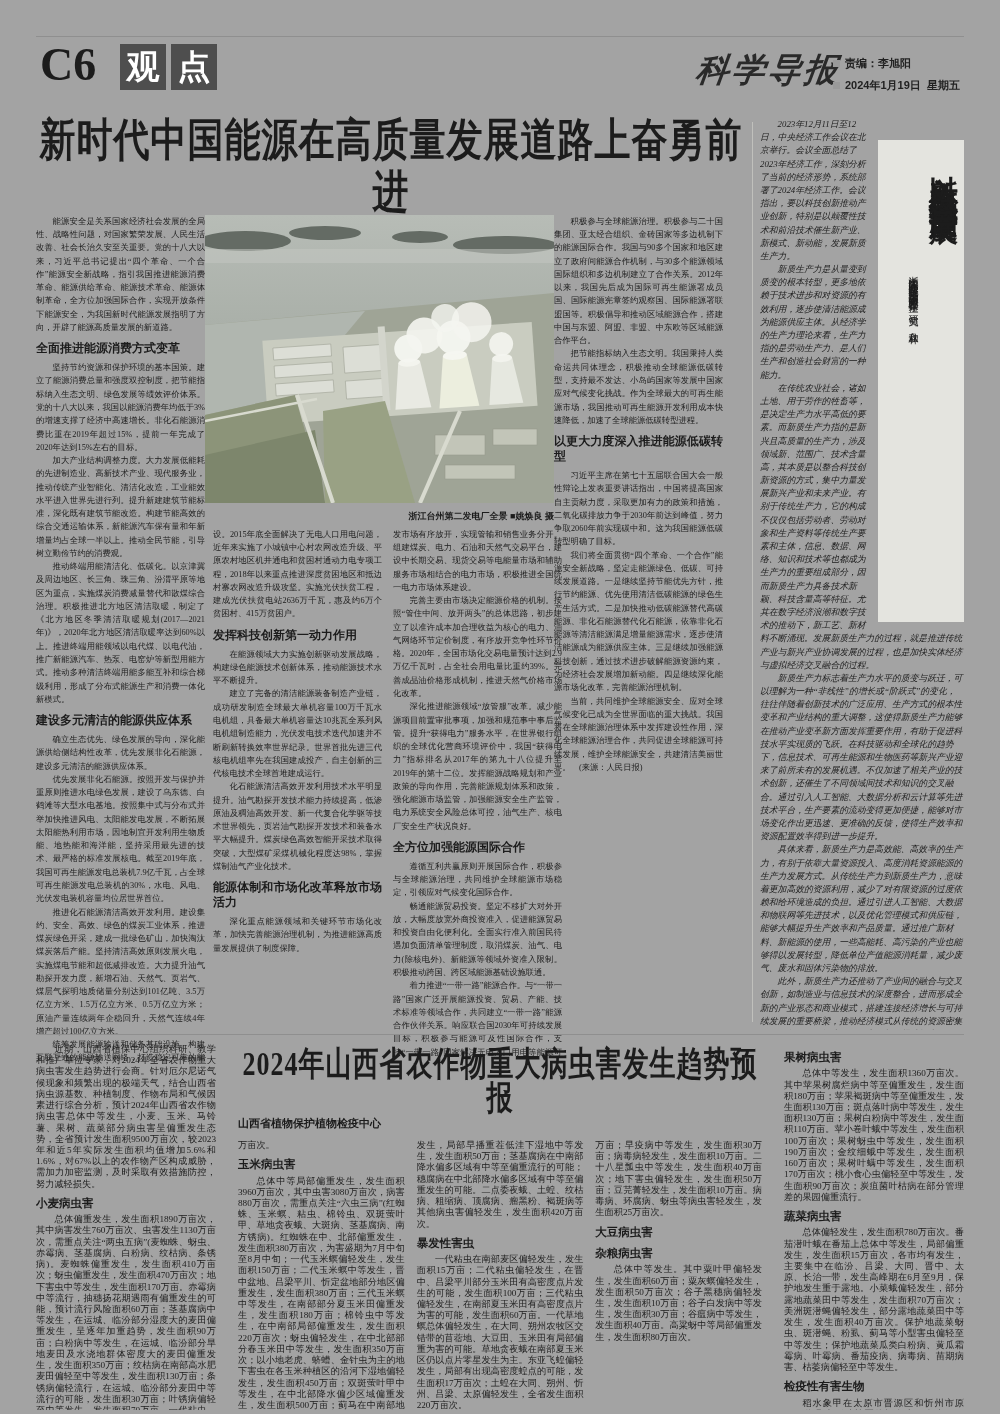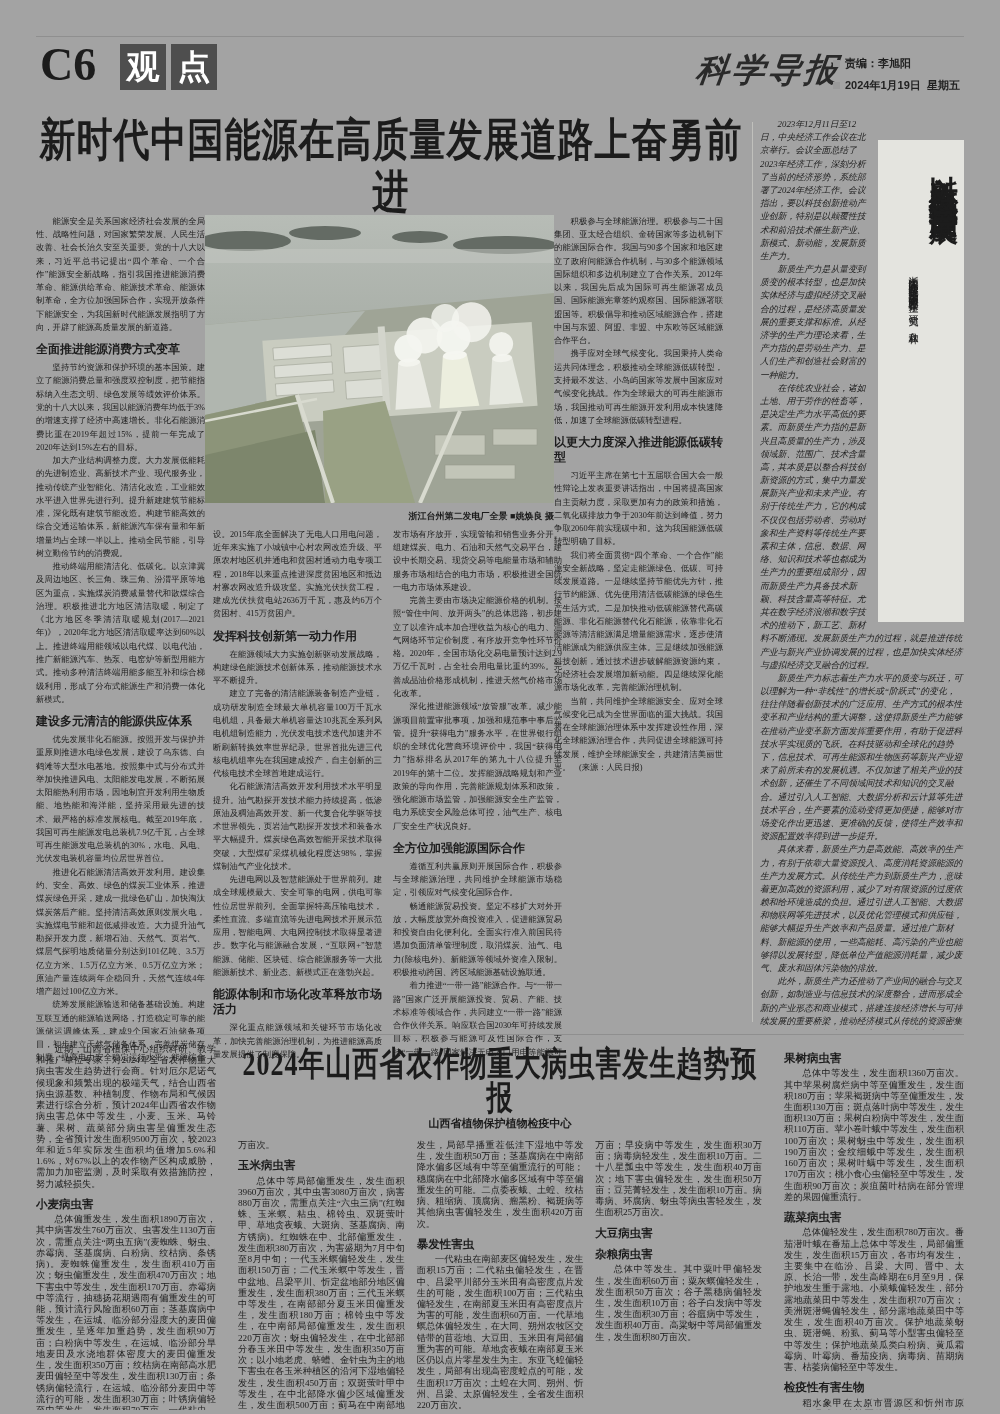--- a/index.html
+++ b/index.html
@@ -23,21 +23,21 @@
   .energy h1{margin:0 0 18px 0;font-family:"Liberation Sans",sans-serif;font-weight:900;
              font-size:36px;line-height:1.15;text-align:center;letter-spacing:1px;
              transform:scaleY(1.25);transform-origin:center top;}
   .cols{display:flex;height:846px;overflow:hidden;}
   .col{width:169px;flex:none;font-size:8.3px;line-height:1.6;text-align:justify;}
   .mid{width:349px;flex:none;}
   .midcols{display:flex;gap:11px;margin-top:5px;margin-left:8px;}
   .midcols .col{width:169px;}
   .para{margin:0;text-indent:2em;}
   .para.cont{text-indent:0;}
-  .sec-head{font-family:Liberation Serif, serif;font-size:12px;margin:8px 0 4px;line-height:1.25;}
+  .sec-head{font-family:Liberation Mono, monospace;font-size:12px;margin:8px 0 4px;line-height:1.25;}
   figure{margin:0;}
   figcaption{font-size:9px;font-weight:bold;text-align:right;margin-top:3px;
              font-family:"Liberation Sans",sans-serif;}
 
   
   .rule-v{position:absolute;left:752px;top:122px;width:1px;height:900px;background:#c0c0bc;}
 
   
   .sidebar{position:absolute;left:760px;top:118px;width:204px;height:912px;overflow:hidden;}
   .vt-panel{float:right;width:86px;height:482px;margin:22px 0 8px 8px;background:#e4e4df;
@@ -52,21 +52,21 @@
   
   .rule-mid{position:absolute;left:36px;top:1034px;width:928px;height:1px;background:#8f8f8f;}
 
   
   .pest{position:absolute;left:36px;top:1044px;width:928px;height:366px;display:flex;gap:22px;overflow:hidden;}
   .p-col{font-size:9.2px;line-height:1.22;text-align:justify;}
   .p-left,.p-right{width:180px;flex:none;}
   .p-center{flex:1;min-width:0;}
   .p-center h2{margin:4px 0 16px 0;font-weight:900;font-size:26px;line-height:1;text-align:center;
                letter-spacing:1px;transform:scaleY(1.3);transform-origin:center top;}
-  .byline{text-align:center;font-size:11px;font-weight:bold;font-family:"Liberation Sans",sans-serif;
+  .byline{font-size:11px;font-weight:bold;font-family:"Liberation Sans",sans-serif;
           margin-bottom:9px;}
   .p-cols{display:flex;gap:12px;}
   .p-cols .p-col{flex:1;min-width:0;}
   .pest .sec-head{font-size:11.5px;margin:7px 0 3px;}
 </style>
 </head>
 <body>
 
 <div class="page">
 
@@ -89,20 +89,21 @@
   <section class="energy">
     <h1>新时代中国能源在高质量发展道路上奋勇前进</h1>
     <div class="cols">
       <div class="col">
           <p class="para">能源安全是关系国家经济社会发展的全局性、战略性问题，对国家繁荣发展、人民生活改善、社会长治久安至关重要。党的十八大以来，习近平总书记提出“四个革命、一个合作”能源安全新战略，指引我国推进能源消费革命、能源供给革命、能源技术革命、能源体制革命，全方位加强国际合作，实现开放条件下能源安全，为我国新时代能源发展指明了方向，开辟了能源高质量发展的新道路。</p>
           <h3 class="sec-head">全面推进能源消费方式变革</h3>
           <p class="para">坚持节约资源和保护环境的基本国策。建立了能源消费总量和强度双控制度，把节能指标纳入生态文明、绿色发展等绩效评价体系。党的十八大以来，我国以能源消费年均低于3%的增速支撑了经济中高速增长。非化石能源消费比重在2019年超过15%，提前一年完成了2020年达到15%左右的目标。</p>
           <p class="para">加大产业结构调整力度。大力发展低能耗的先进制造业、高新技术产业、现代服务业，推动传统产业智能化、清洁化改造，工业能效水平进入世界先进行列。提升新建建筑节能标准，深化既有建筑节能改造。构建节能高效的综合交通运输体系，新能源汽车保有量和年新增量均占全球一半以上。推动全民节能，引导树立勤俭节约的消费观。</p>
           <p class="para">推动终端用能清洁化、低碳化。以京津冀及周边地区、长三角、珠三角、汾渭平原等地区为重点，实施煤炭消费减量替代和散煤综合治理。积极推进北方地区清洁取暖，制定了《北方地区冬季清洁取暖规划(2017—2021年)》，2020年北方地区清洁取暖率达到60%以上。推进终端用能领域以电代煤、以电代油，推广新能源汽车、热泵、电窑炉等新型用能方式。推动多种清洁终端用能多能互补和综合梯级利用，形成了分布式能源生产和消费一体化新模式。</p>
           <h3 class="sec-head">建设多元清洁的能源供应体系</h3>
+          <p class="para">确立生态优先、绿色发展的导向，深化能源供给侧结构性改革，优先发展非化石能源，建设多元清洁的能源供应体系。</p>
           <p class="para">优先发展非化石能源。按照开发与保护并重原则推进水电绿色发展，建设了乌东德、白鹤滩等大型水电基地。按照集中式与分布式并举加快推进风电、太阳能发电发展，不断拓展太阳能热利用市场，因地制宜开发利用生物质能、地热能和海洋能，坚持采用最先进的技术、最严格的标准发展核电。截至2019年底，我国可再生能源发电总装机7.9亿千瓦，占全球可再生能源发电总装机的30%，水电、风电、光伏发电装机容量均位居世界首位。</p>
           <p class="para">推进化石能源清洁高效开发利用。建设集约、安全、高效、绿色的煤炭工业体系，推进煤炭绿色开采，建成一批绿色矿山，加快淘汰煤炭落后产能。坚持清洁高效原则发展火电，实施煤电节能和超低减排改造。大力提升油气勘探开发力度，新增石油、天然气、页岩气、煤层气探明地质储量分别达到101亿吨、3.5万亿立方米、1.5万亿立方米、0.5万亿立方米；原油产量连续两年企稳回升，天然气连续4年增产超过100亿立方米。</p>
           <p class="para">统筹发展能源输送和储备基础设施。构建互联互通的能源输送网络，打造稳定可靠的能源储运调峰体系，建成9个国家石油储备项目，初步建立天然气储备体系，完善煤炭储存制度，提高电力安全稳定运行水平，能源综合应急保障能力显著增强。</p>
         </div>
       <div class="mid">
         <figure>
           <svg viewBox="0 0 349 288" width="349" height="288" role="img">
             <defs>
               <linearGradient id="sea" x1="0" y1="0" x2="0" y2="1">
                 <stop offset="0" stop-color="#b7bcb6"></stop>
@@ -161,58 +162,57 @@
           </svg>
           <figcaption>浙江台州第二发电厂全景 ■姚焕良 摄</figcaption>
         </figure>
         <div class="midcols">
           <div class="col">
               <p class="para cont">设。2015年底全面解决了无电人口用电问题，近年来实施了小城镇中心村农网改造升级、平原农村地区机井通电和贫困村通动力电专项工程，2018年以来重点推进深度贫困地区和抵边村寨农网改造升级攻坚。实施光伏扶贫工程，建成光伏扶贫电站2636万千瓦，惠及约6万个贫困村、415万贫困户。</p>
               <h3 class="sec-head">发挥科技创新第一动力作用</h3>
               <p class="para">在能源领域大力实施创新驱动发展战略，构建绿色能源技术创新体系，推动能源技术水平不断提升。</p>
               <p class="para">建立了完备的清洁能源装备制造产业链，成功研发制造全球最大单机容量100万千瓦水电机组，具备最大单机容量达10兆瓦全系列风电机组制造能力，光伏发电技术迭代加速并不断刷新转换效率世界纪录。世界首批先进三代核电机组率先在我国建成投产，自主创新的三代核电技术全球首堆建成运行。</p>
               <p class="para">化石能源清洁高效开发利用技术水平明显提升。油气勘探开发技术能力持续提高，低渗原油及稠油高效开发、新一代复合化学驱等技术世界领先，页岩油气勘探开发技术和装备水平大幅提升。煤炭绿色高效智能开采技术取得突破，大型煤矿采煤机械化程度达98%，掌握煤制油气产业化技术。</p>
-              <p class="para">先进电网以及智慧能源处于世界前列。建成全球规模最大、安全可靠的电网，供电可靠性位居世界前列。全面掌握特高压输电技术，柔性直流、多端直流等先进电网技术开展示范应用，智能电网、大电网控制技术取得显著进步。数字化与能源融合发展，“互联网+”智慧能源、储能、区块链、综合能源服务等一大批能源新技术、新业态、新模式正在蓬勃兴起。</p>
               <h3 class="sec-head">能源体制和市场化改革释放市场活力</h3>
               <p class="para">深化重点能源领域和关键环节市场化改革，加快完善能源治理机制，为推进能源高质量发展提供了制度保障。</p>
             </div>
           <div class="col">
               <p class="para cont">发市场有序放开，实现管输和销售业务分开。组建煤炭、电力、石油和天然气交易平台，建设中长期交易、现货交易等电能量市场和辅助服务市场相结合的电力市场，积极推进全国统一电力市场体系建设。</p>
               <p class="para">完善主要由市场决定能源价格的机制。按照“管住中间、放开两头”的总体思路，初步建立了以准许成本加合理收益为核心的电力、油气网络环节定价制度，有序放开竞争性环节价格。2020年，全国市场化交易电量预计达到2.9万亿千瓦时，占全社会用电量比重约39%。完善成品油价格形成机制，推进天然气价格市场化改革。</p>
               <p class="para">深化推进能源领域“放管服”改革。减少能源项目前置审批事项，加强和规范事中事后监管。提升“获得电力”服务水平，在世界银行组织的全球优化营商环境评价中，我国“获得电力”指标排名从2017年的第九十八位提升至2019年的第十二位。发挥能源战略规划和产业政策的导向作用，完善能源规划体系和政策，强化能源市场监管，加强能源安全生产监管，电力系统安全风险总体可控，油气生产、核电厂安全生产状况良好。</p>
               <h3 class="sec-head">全方位加强能源国际合作</h3>
               <p class="para">遵循互利共赢原则开展国际合作，积极参与全球能源治理，共同维护全球能源市场稳定，引领应对气候变化国际合作。</p>
               <p class="para">畅通能源贸易投资。坚定不移扩大对外开放，大幅度放宽外商投资准入，促进能源贸易和投资自由化便利化。全面实行准入前国民待遇加负面清单管理制度，取消煤炭、油气、电力(除核电外)、新能源等领域外资准入限制。积极推动跨国、跨区域能源基础设施联通。</p>
               <p class="para">着力推进“一带一路”能源合作。与“一带一路”国家广泛开展能源投资、贸易、产能、技术标准等领域合作，共同建立“一带一路”能源合作伙伴关系。响应联合国2030年可持续发展目标，积极参与能源可及性国际合作，支持“一带一路”国家解决无电人口用电等能源可及性项目建设。</p>
             </div>
         </div>
       </div>
       <div class="col">
           <p class="para">积极参与全球能源治理。积极参与二十国集团、亚太经合组织、金砖国家等多边机制下的能源国际合作。我国与90多个国家和地区建立了政府间能源合作机制，与30多个能源领域国际组织和多边机制建立了合作关系。2012年以来，我国先后成为国际可再生能源署成员国、国际能源宪章签约观察国、国际能源署联盟国等。积极倡导和推动区域能源合作，搭建中国与东盟、阿盟、非盟、中东欧等区域能源合作平台。</p>
-          <p class="para">携手应对全球气候变化。我国秉持人类命运共同体理念，积极推动全球能源低碳转型，支持最不发达、小岛屿国家等发展中国家应对气候变化挑战。作为全球最大的可再生能源市场，我国推动可再生能源开发利用成本快速降低，加速了全球能源低碳转型进程。</p>
+          <p class="para">把节能指标纳入生态文明。我国秉持人类命运共同体理念，积极推动全球能源低碳转型，支持最不发达、小岛屿国家等发展中国家应对气候变化挑战。作为全球最大的可再生能源市场，我国推动可再生能源开发利用成本快速降低，加速了全球能源低碳转型进程。</p>
           <h3 class="sec-head">以更大力度深入推进能源低碳转型</h3>
           <p class="para">习近平主席在第七十五届联合国大会一般性辩论上发表重要讲话指出，中国将提高国家自主贡献力度，采取更加有力的政策和措施，二氧化碳排放力争于2030年前达到峰值，努力争取2060年前实现碳中和。这为我国能源低碳转型明确了目标。</p>
           <p class="para">我们将全面贯彻“四个革命、一个合作”能源安全新战略，坚定走能源绿色、低碳、可持续发展道路。一是继续坚持节能优先方针，推行节约能源、优先使用清洁低碳能源的绿色生产生活方式。二是加快推动低碳能源替代高碳能源、非化石能源替代化石能源，依靠非化石能源等清洁能源满足增量能源需求，逐步使清洁能源成为能源供应主体。三是继续加强能源科技创新，通过技术进步破解能源资源约束，为经济社会发展增加新动能。四是继续深化能源市场化改革，完善能源治理机制。</p>
           <p class="para">当前，共同维护全球能源安全、应对全球气候变化已成为全世界面临的重大挑战。我国将在全球能源治理体系中发挥建设性作用，深化全球能源治理合作，共同促进全球能源可持续发展，维护全球能源安全，共建清洁美丽世界。　(来源：人民日报)</p>
         </div>
     </div>
   </section>
 
   <div class="rule-v"></div>
 
   <aside class="sidebar">
     <div class="vt-panel">
       <div class="vtitle">以新质生产力推动经济高质量发展</div>
       <div class="vauthor">
         <span>浙江大学国际联合商学院数字经济与金融创新研究中心联席主任、研究员</span><span class="vname">盘和林</span>
       </div>
     </div>
     <div class="sb-body">
         <p class="para">2023年12月11日至12日，中央经济工作会议在北京举行。会议全面总结了2023年经济工作，深刻分析了当前的经济形势，系统部署了2024年经济工作。会议指出，要以科技创新推动产业创新，特别是以颠覆性技术和前沿技术催生新产业、新模式、新动能，发展新质生产力。</p>
-        <p class="para">新质生产力是从量变到质变的根本转型，也是加快实体经济与虚拟经济交叉融合的过程，是经济高质量发展的重要支撑和标准。从经济学的生产力理论来看，生产力指的是劳动生产力、是人们生产和创造社会财富的一种能力。</p>
+        <p class="para">新质生产力是从量变到质变的根本转型，更多地依赖于技术进步和对资源的有效利用，逐步使清洁能源成为能源供应主体。从经济学的生产力理论来看，生产力指的是劳动生产力、是人们生产和创造社会财富的一种能力。</p>
         <p class="para">在传统农业社会，诸如土地、用于劳作的牲畜等，是决定生产力水平高低的要素。而新质生产力指的是新兴且高质量的生产力，涉及领域新、范围广、技术含量高，其本质是以整合科技创新资源的方式，集中力量发展新兴产业和未来产业。有别于传统生产力，它的构成不仅仅包括劳动者、劳动对象和生产资料等传统生产要素和主体，信息、数据、网络、知识和技术等也都成为生产力的重要组成部分，因而新质生产力具备技术新颖、科技含量高等特征。尤其在数字经济浪潮和数字技术的推动下，新工艺、新材料不断涌现。发展新质生产力的过程，就是推进传统产业与新兴产业协调发展的过程，也是加快实体经济与虚拟经济交叉融合的过程。</p>
         <p class="para">新质生产力标志着生产力水平的质变与跃迁，可以理解为一种“非线性”的增长或“阶跃式”的变化，往往伴随着创新技术的广泛应用、生产方式的根本性变革和产业结构的重大调整，这使得新质生产力能够在推动产业变革新方面发挥重要作用，有助于促进科技水平实现质的飞跃。在科技驱动和全球化的趋势下，信息技术、可再生能源和生物医药等新兴产业迎来了前所未有的发展机遇。不仅加速了相关产业的技术创新，还催生了不同领域间技术和知识的交叉融合。通过引入人工智能、大数据分析和云计算等先进技术平台，生产要素的流动变得更加便捷，能够对市场变化作出更迅速、更准确的反馈，使得生产效率和资源配置效率得到进一步提升。</p>
         <p class="para">具体来看，新质生产力是高效能、高效率的生产力，有别于依靠大量资源投入、高度消耗资源能源的生产力发展方式。从传统生产力到新质生产力，意味着更加高效的资源利用，减少了对有限资源的过度依赖和给环境造成的负担。通过引进人工智能、大数据和物联网等先进技术，以及优化管理模式和供应链，能够大幅提升生产效率和产品质量。通过推广新材料、新能源的使用，一些高能耗、高污染的产业也能够得以发展转型，降低单位产值能源消耗量，减少废气、废水和固体污染物的排放。</p>
         <p class="para">此外，新质生产力还推动了产业间的融合与交叉创新，如制造业与信息技术的深度整合，进而形成全新的产业形态和商业模式，搭建连接经济增长与可持续发展的重要桥梁，推动经济模式从传统的资源密集型向智能化、知识密集型、高附加值模式转变。</p>
       </div>
   </aside>
 
   <div class="rule-mid"></div>
 
   <section class="pest">

